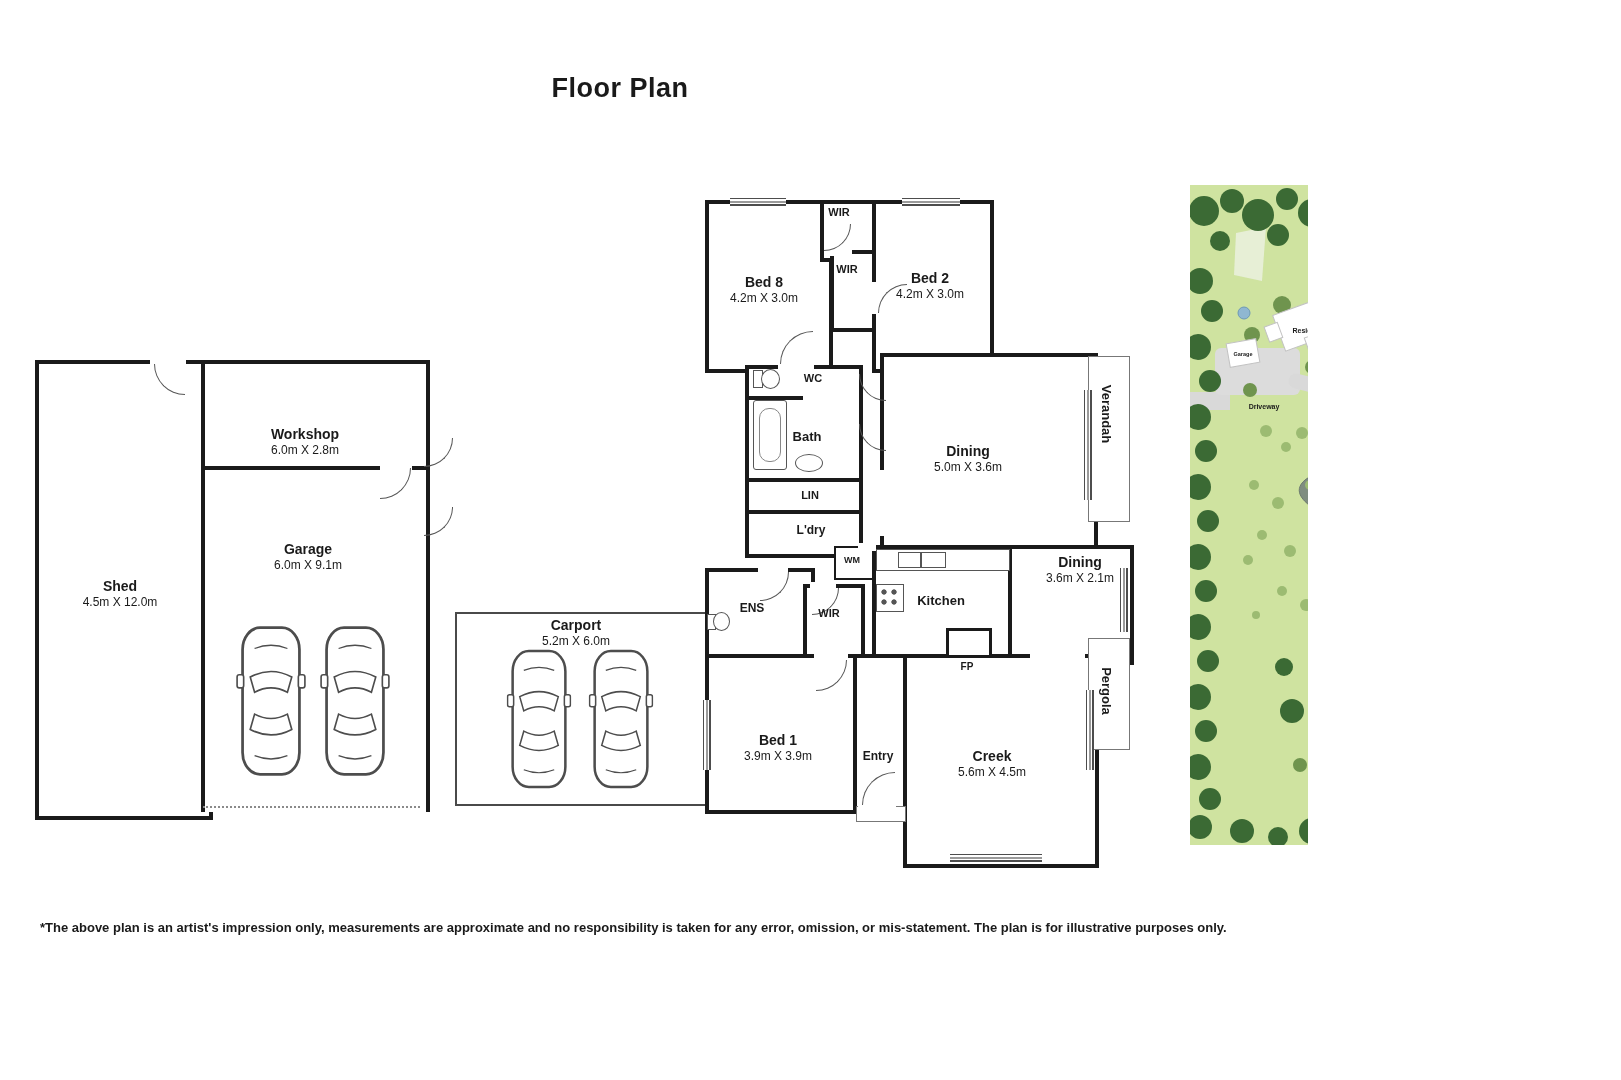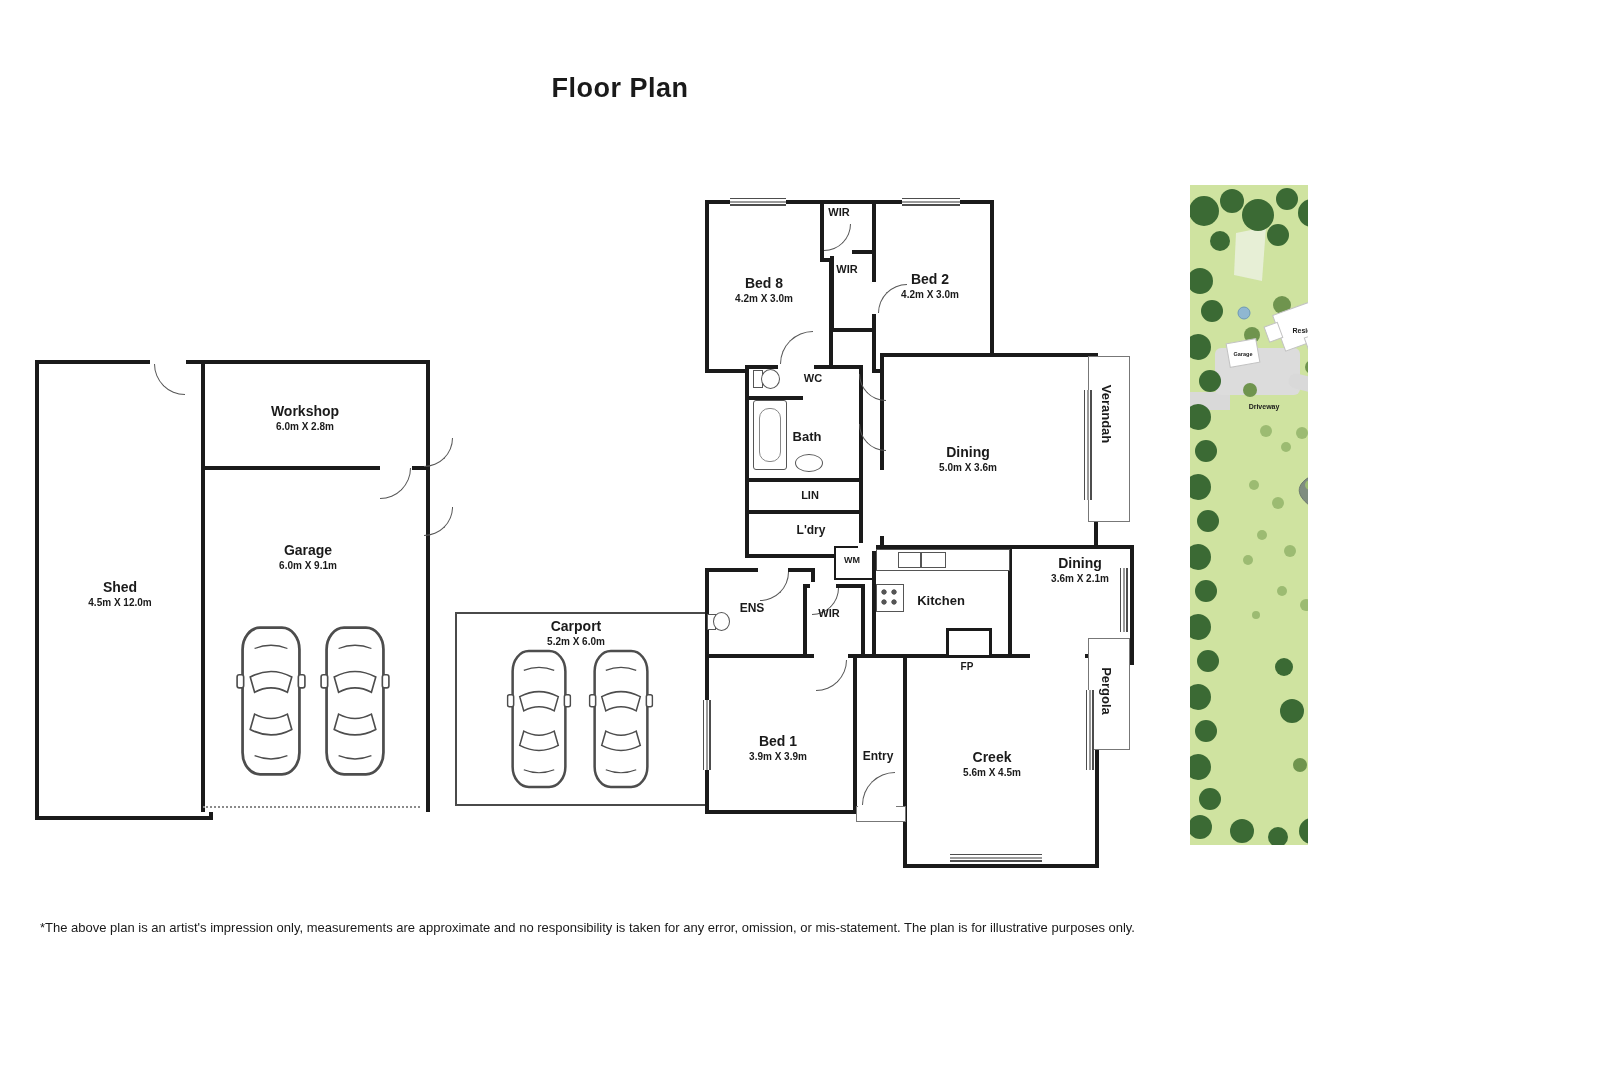--- a/index.html
+++ b/index.html
@@ -11,41 +11,41 @@
   .room.thin{border:2px solid #4a4a4a}
   .room.hair{border:1.5px solid #777}
   .patch{position:absolute;background:#fff}
   .dotted{position:absolute;border-top:2px dotted #8a8a8a}
   .arc{position:absolute}
   .arc.br{border-right:1.5px solid #555;border-bottom:1.5px solid #555;border-bottom-right-radius:100%}
   .arc.bl{border-left:1.5px solid #555;border-bottom:1.5px solid #555;border-bottom-left-radius:100%}
   .arc.tl{border-left:1.5px solid #555;border-top:1.5px solid #555;border-top-left-radius:100%}
   .rlabel{position:absolute;transform:translate(-50%,-50%);text-align:center;line-height:1.3;white-space:nowrap;z-index:5}
   .rname{font-size:14px;font-weight:700}
-  .rdims{font-size:10px;font-weight:700}
+  .rdims{font-size:12px;font-weight:400}
   .sm .rname{font-size:11px}
   .xs .rname{font-size:10px}
   .vert{writing-mode:vertical-rl}
   .winH{position:absolute;height:8px;background:linear-gradient(to bottom,#4d4d4d 0 1.5px,#fff 1.5px 3.2px,#9a9a9a 3.2px 4.8px,#fff 4.8px 6.5px,#4d4d4d 6.5px 8px)}
   .winV{position:absolute;width:8px;background:linear-gradient(to right,#4d4d4d 0 1.5px,#fff 1.5px 3.2px,#9a9a9a 3.2px 4.8px,#fff 4.8px 6.5px,#4d4d4d 6.5px 8px)}
   .fixture{position:absolute;border:1.5px solid #555;background:#fff}
   .oval{border-radius:50%}
   .tubInner{position:absolute;border:1.2px solid #888;border-radius:10px}
   .stove{position:absolute;width:26px;height:26px;border:1.5px solid #555;background:
     radial-gradient(circle at 7px 7px,#555 2.3px,transparent 3px),
     radial-gradient(circle at 17px 7px,#555 2.3px,transparent 3px),
     radial-gradient(circle at 7px 17px,#555 2.3px,transparent 3px),
     radial-gradient(circle at 17px 17px,#555 2.3px,transparent 3px),#fff}
   .sink{position:absolute;border:1.2px solid #555;background:linear-gradient(to right,transparent 0 21px,#555 21px 22.5px,transparent 22.5px),#fff}
   .fpbox{position:absolute;border:3px solid #1a1a1a;background:#fff}
   .carsvg{position:absolute}
   .siteplan{position:absolute;left:1190px;top:185px}
   .site-label{font-size:7px;font-weight:700;fill:#1a1a1a}
   .site-label.tiny{font-size:5.5px}
-  .disclaimer{position:absolute;left:40px;top:920px;font-size:13px;font-weight:400}
+  .disclaimer{position:absolute;left:40px;top:920px;font-size:13px;font-weight:700}
   .address{position:absolute;left:35px;top:975px;font-size:35px;font-weight:700;letter-spacing:.3px}
   .logo{position:absolute;left:1388px;top:938px;font-size:100px;font-weight:700;letter-spacing:-8px;line-height:1}
   .logo .h{color:#e5007d}
   .logo .w{color:#9d9fa2}
 </style>
 </head>
 <body>
 
 <svg width="0" height="0" style="position:absolute">
   <defs>
@@ -160,21 +160,21 @@
       <use href="#car"></use>
     </svg>
   <svg class="carsvg" style="left:588px;top:648px" width="66" height="142" viewBox="0 0 64 140">
       <use href="#car"></use>
     </svg>
 
   <div class="rlabel" style="left:120px;top:594px">
     <div class="rname">Shed</div>
     <div class="rdims">4.5m X 12.0m</div>
   </div>
-  <div class="rlabel" style="left:305px;top:418px">
+  <div class="rlabel" style="left:305px;top:442px">
     <div class="rname">Workshop</div>
     <div class="rdims">6.0m X 2.8m</div>
   </div>
   <div class="rlabel" style="left:308px;top:557px">
     <div class="rname">Garage</div>
     <div class="rdims">6.0m X 9.1m</div>
   </div>
   <div class="rlabel" style="left:576px;top:633px">
     <div class="rname">Carport</div>
     <div class="rdims">5.2m X 6.0m</div>

